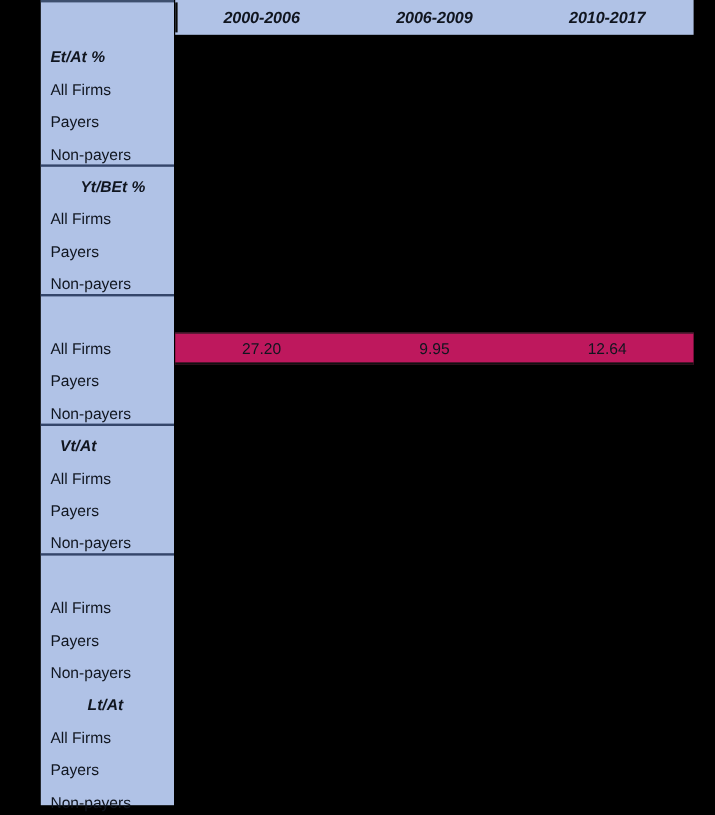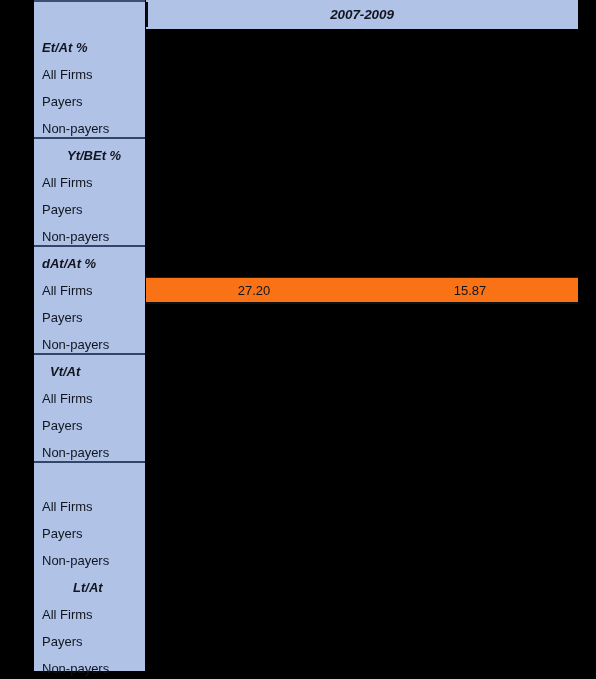--- a/index.html
+++ b/index.html
@@ -107,40 +107,42 @@
   
   .data-row {
     position: absolute;
     left: 146px;
     width: 432px;
     height: 27px;
     display: flex;
     align-items: center;
   }
   .data-row.highlight {
-    background: #f97316;
+    background: #be185d;
     border-top: 1px solid #1d1d1d;
     border-bottom: 2px solid #101010;
     box-sizing: border-box;
   }
   .data-cell {
     flex: 1 1 0;
     text-align: center;
     font-size: 13px;
     color: #10151f;
     white-space: nowrap;
   }
 </style>
 </head>
 <body>
 
 <div id="table-root">
 
   <div class="header-band">
-      <div class="header-cell">2007-2009</div>
+      <div class="header-cell">2000-2006</div>
+      <div class="header-cell">2006-2009</div>
+      <div class="header-cell">2010-2017</div>
     </div>
   <div class="stub-header-sliver"></div>
 
   <div class="stub-column">
     <div class="stub-top-rule"></div>
   <div class="stub-row group" style="top: 34px;">
         <span class="label">Et/At %</span>
       </div>
       <div class="stub-row" style="top: 61px;">
         <span class="label">All Firms</span>
@@ -156,23 +158,20 @@
       </div>
       <div class="stub-row" style="top: 169px;">
         <span class="label">All Firms</span>
       </div>
       <div class="stub-row" style="top: 196px;">
         <span class="label">Payers</span>
       </div>
       <div class="stub-row" style="top: 223px;">
         <span class="label">Non-payers</span>
       </div>
-      <div class="stub-row group" style="top: 250px;">
-        <span class="label">dAt/At %</span>
-      </div>
       <div class="stub-row" style="top: 277px;">
         <span class="label">All Firms</span>
       </div>
       <div class="stub-row" style="top: 304px;">
         <span class="label">Payers</span>
       </div>
       <div class="stub-row" style="top: 331px;">
         <span class="label">Non-payers</span>
       </div>
       <div class="stub-row group" style="top: 358px; padding-left: 16px;">
@@ -239,21 +238,22 @@
       <div class="data-cell"></div>
       <div class="data-cell"></div>
     </div>
     <div class="data-row" style="top: 223px;">
       <div class="data-cell"></div>
       <div class="data-cell"></div>
       <div class="data-cell"></div>
     </div>
     <div class="data-row highlight" style="top: 277px;">
       <div class="data-cell">27.20</div>
-      <div class="data-cell">15.87</div>
+      <div class="data-cell">9.95</div>
+      <div class="data-cell">12.64</div>
     </div>
     <div class="data-row" style="top: 304px;">
       <div class="data-cell"></div>
       <div class="data-cell"></div>
       <div class="data-cell"></div>
     </div>
     <div class="data-row" style="top: 331px;">
       <div class="data-cell"></div>
       <div class="data-cell"></div>
       <div class="data-cell"></div>

